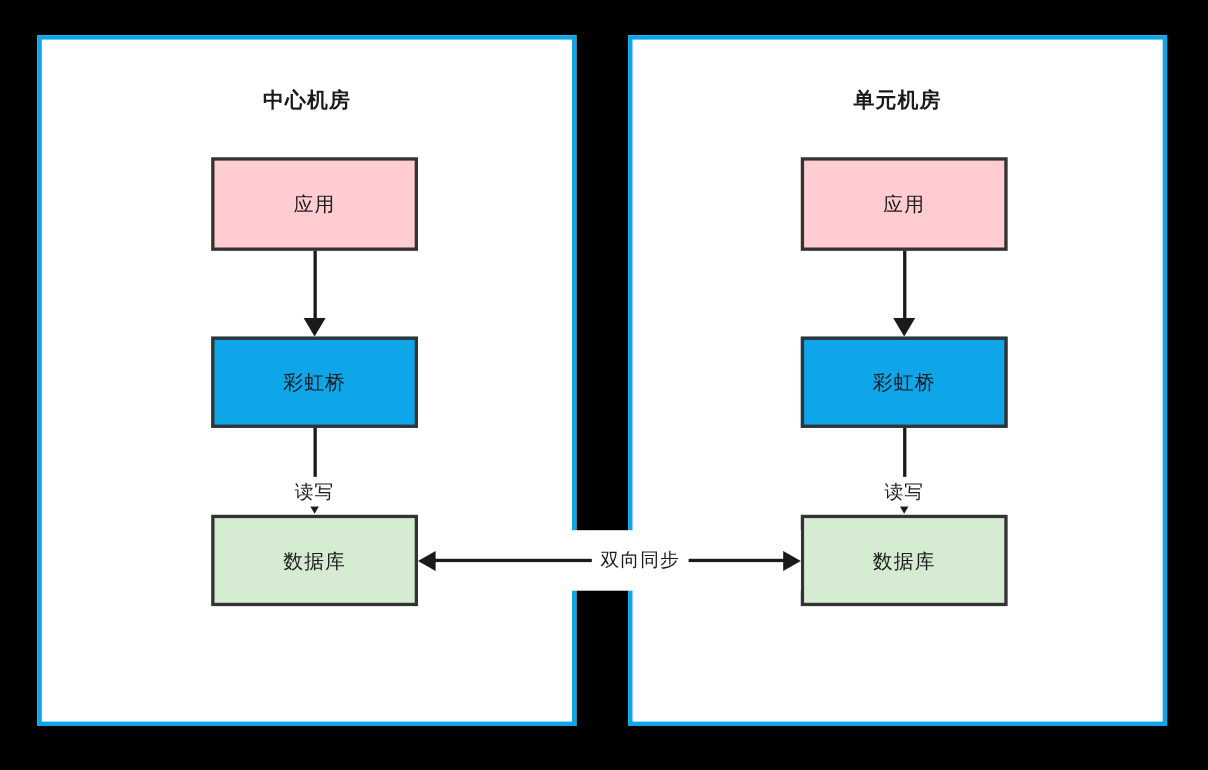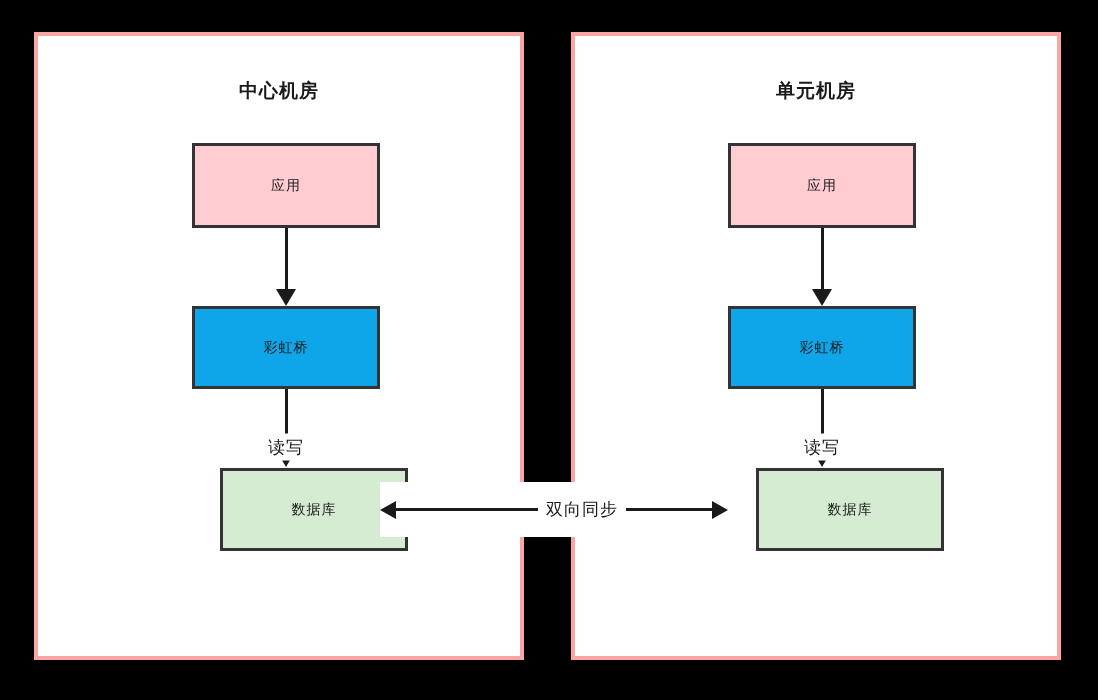--- a/index.html
+++ b/index.html
@@ -20,21 +20,21 @@
     position: relative;
     width: 1098px;
     height: 700px;
     background: #000000;
   }
 
   
   .panel {
     position: absolute;
     background: #FFFFFF;
-    border: 4px solid #fca5a5;
+    border: 4px solid #0ea5e9;
   }
 
   #panel-center { left: 34px;  top: 32px; width: 490px; height: 628px; }
   #panel-unit   { left: 571px; top: 32px; width: 490px; height: 628px; }
 
   .panel-title {
     position: absolute;
     top: 42px;
     left: 0;
     width: 100%;
@@ -46,29 +46,29 @@
     white-space: nowrap;
   }
 
   
   .node {
     position: absolute;
     border: 3px solid #333333;
     display: flex;
     align-items: center;
     justify-content: center;
-    font-size: 14px;
+    font-size: 18px;
     color: #1a1a1a;
     letter-spacing: 1px;
     white-space: nowrap;
   }
 
   .node.app      { background: #FFCCD2; }
   .node.bridge   { background: #0ea5e9; }
-  .node.database { background: #D5EBD2; margin-left: 28px; }
+  .node.database { background: #D5EBD2; }
 
   
   #node-app-center      { left: 192px; top: 143px; width: 188px; height: 85px; }
   #node-bridge-center   { left: 192px; top: 306px; width: 188px; height: 83px; }
   #node-database-center { left: 192px; top: 468px; width: 188px; height: 83px; }
 
   
   #node-app-unit        { left: 728px; top: 143px; width: 188px; height: 85px; }
   #node-bridge-unit     { left: 728px; top: 306px; width: 188px; height: 83px; }
   #node-database-unit   { left: 728px; top: 468px; width: 188px; height: 83px; }

